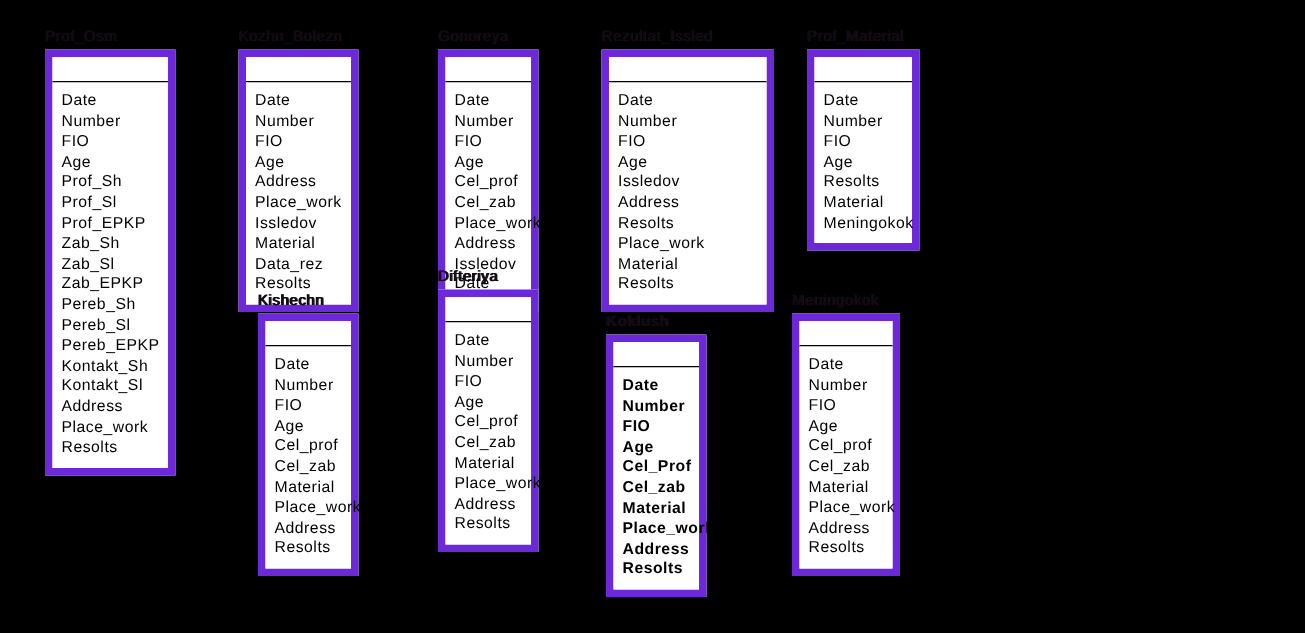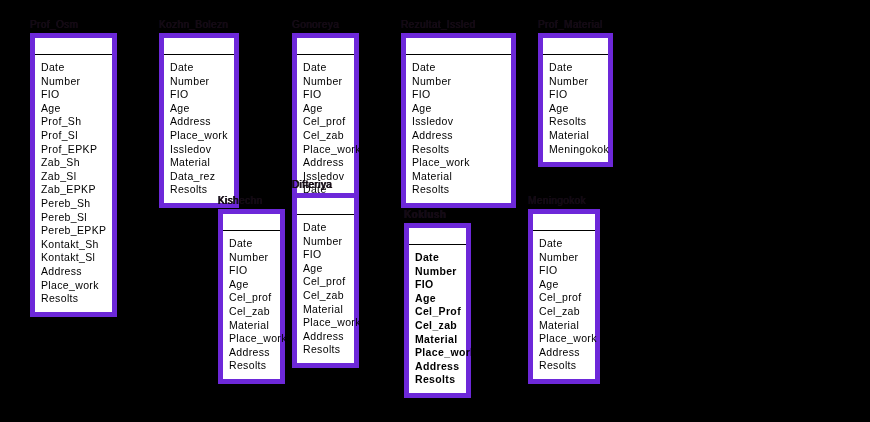--- a/index.html
+++ b/index.html
@@ -159,21 +159,21 @@
           <li>Date</li>
           <li>Number</li>
           <li>FIO</li>
           <li>Age</li>
           <li>Resolts</li>
           <li>Material</li>
           <li>Meningokok</li>
         </ul>
       </div>
     </div>
-    <div class="entity-table" style="left: 172px; top: 209px; width: 67px; margin-left: 46px;">
+    <div class="entity-table" style="left: 172px; top: 209px; width: 67px;">
       <div class="entity-title">Kishechn</div>
       <div class="entity-box">
         <div class="entity-header"></div>
         <ul class="entity-fields">
           <li>Date</li>
           <li>Number</li>
           <li>FIO</li>
           <li>Age</li>
           <li>Cel_prof</li>
           <li>Cel_zab</li>

